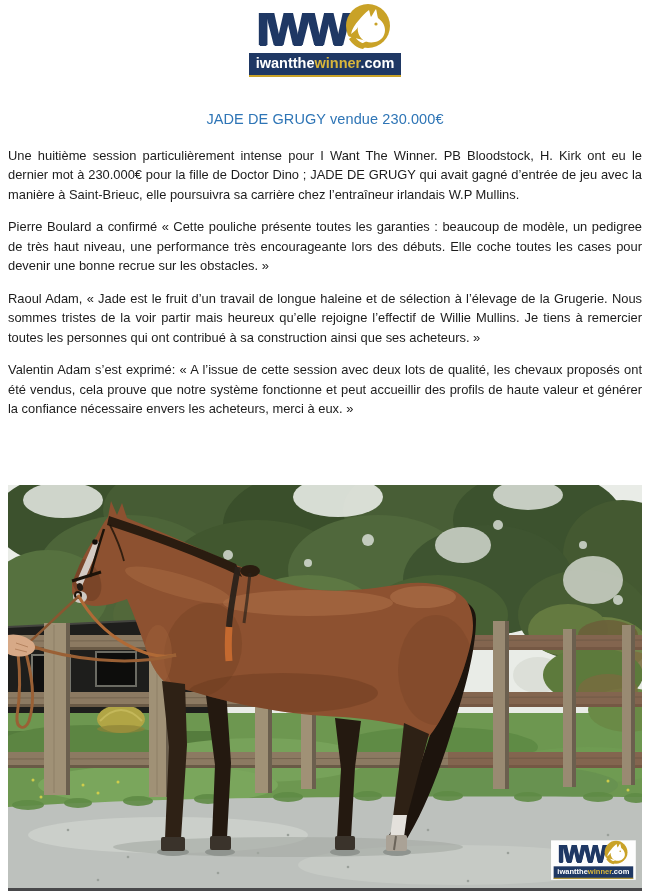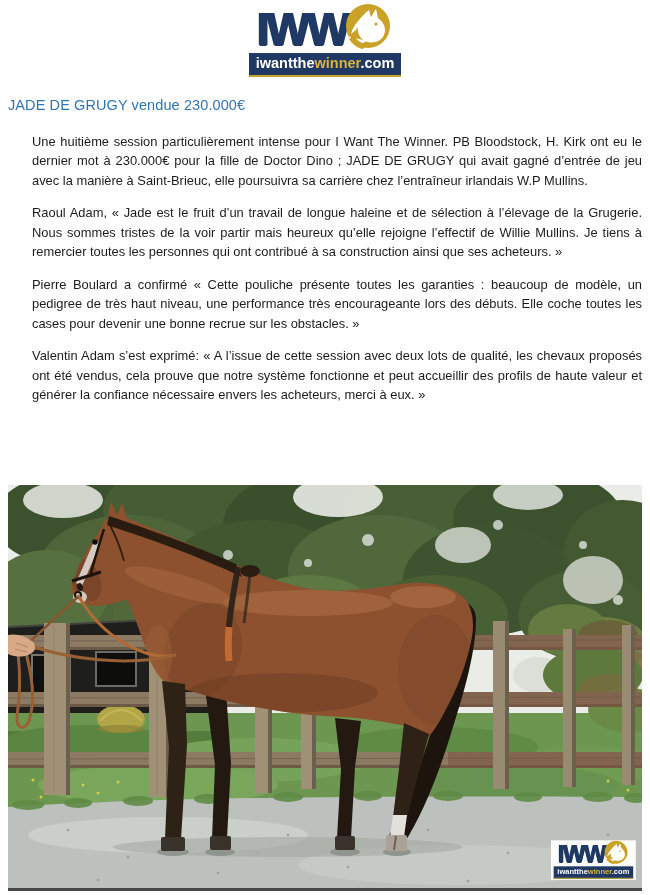--- a/index.html
+++ b/index.html
@@ -22,24 +22,24 @@
   .logo-banner{
     background:#1F3864;border-bottom:2px solid #C9A227;
     padding:2px 7px 3px;margin-top:1px;white-space:nowrap;
     font-size:14.5px;font-weight:700;line-height:1.15;
   }
   .lb-white{color:#ffffff;}
   .lb-gold{color:#D9B63B;}
 
   
   .article-title{
-    color:#2E75B6;font-size:14.5px;font-weight:400;
-    margin:20px 0 0;letter-spacing:.1px;
-  }
-  .paragraphs{margin-top:19px;font-size:12.9px;line-height:19.5px;text-align:justify;margin-left:24px;}
+    text-align:center;color:#2E75B6;font-size:14.5px;font-weight:400;
+    margin:34px 0 0;letter-spacing:.1px;
+  }
+  .paragraphs{margin-top:19px;font-size:12.9px;line-height:19.5px;text-align:justify;}
   .paragraphs p{margin:0 0 13px;}
 
   
   .photo{
     position:absolute;left:8px;top:485px;width:634px;height:403px;
     border-bottom:3px solid #48484a;overflow:hidden;background:#e9ece7;
   }
   .photo svg{display:block;}
   .watermark{position:absolute;right:6px;bottom:8px;}
   .watermark .logo-box{
@@ -67,22 +67,22 @@
       <div class="logo-banner">
         <span class="lb-white">iwant</span><span class="lb-white">the</span><span class="lb-gold">winner</span><span class="lb-white">.com</span>
       </div>
     </div>
   </div>
 
   <h1 class="article-title">JADE DE GRUGY vendue 230.000€</h1>
 
   <div class="paragraphs">
     <p>Une huitième session particulièrement intense pour I Want The Winner. PB Bloodstock, H. Kirk ont eu le dernier mot à 230.000€ pour la fille de Doctor Dino ; JADE DE GRUGY qui avait gagné d’entrée de jeu avec la manière à Saint-Brieuc, elle poursuivra sa carrière chez l’entraîneur irlandais W.P Mullins.</p>
+    <p>Pierre Boulard a confirmé « Cette pouliche présente toutes les garanties : beaucoup de modèle, un pedigree de très haut niveau, une performance très encourageante lors des débuts. Elle coche toutes les cases pour devenir une bonne recrue sur les obstacles. »</p>
     <p>Raoul Adam, « Jade est le fruit d’un travail de longue haleine et de sélection à l’élevage de la Grugerie. Nous sommes tristes de la voir partir mais heureux qu’elle rejoigne l’effectif de Willie Mullins. Je tiens à remercier toutes les personnes qui ont contribué à sa construction ainsi que ses acheteurs. »</p>
-    <p>Pierre Boulard a confirmé « Cette pouliche présente toutes les garanties : beaucoup de modèle, un pedigree de très haut niveau, une performance très encourageante lors des débuts. Elle coche toutes les cases pour devenir une bonne recrue sur les obstacles. »</p>
     <p>Valentin Adam s’est exprimé: « A l’issue de cette session avec deux lots de qualité, les chevaux proposés ont été vendus, cela prouve que notre système fonctionne et peut accueillir des profils de haute valeur et générer la confiance nécessaire envers les acheteurs, merci à eux. »</p>
   </div>
 </div>
 
 <div class="photo">
   <svg width="634" height="403" viewBox="0 0 634 403">
 
     <defs>
       <clipPath id="horsebody">
         <path d="M64,99 C70,82 78,64 88,52 C92,44 96,37 100,32 L103,16 L109,30 L114,18 L119,33 C150,46 190,62 228,80 C252,90 275,99 302,104 C332,108 362,104 394,99 C424,95 446,102 457,114 C465,124 467,140 463,157 C458,180 449,205 437,226 C430,240 424,248 419,254 L397,241 C375,236 352,233 335,232 C295,231 248,224 203,212 C183,206 168,202 159,199 C149,191 142,178 137,161 C131,145 126,129 119,114 C111,117 99,121 88,121 C76,121 67,113 64,108 Z"></path>

